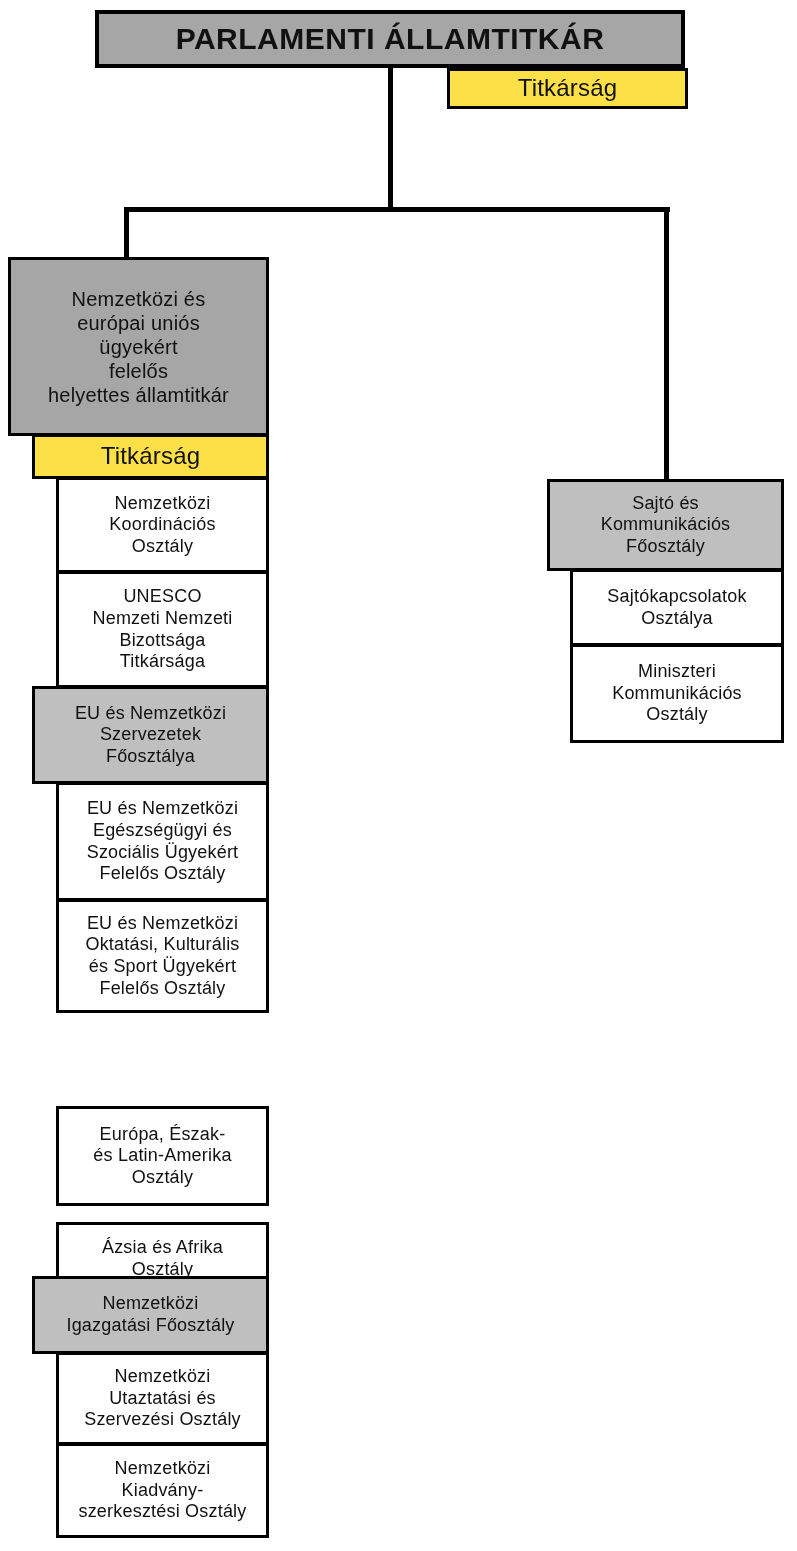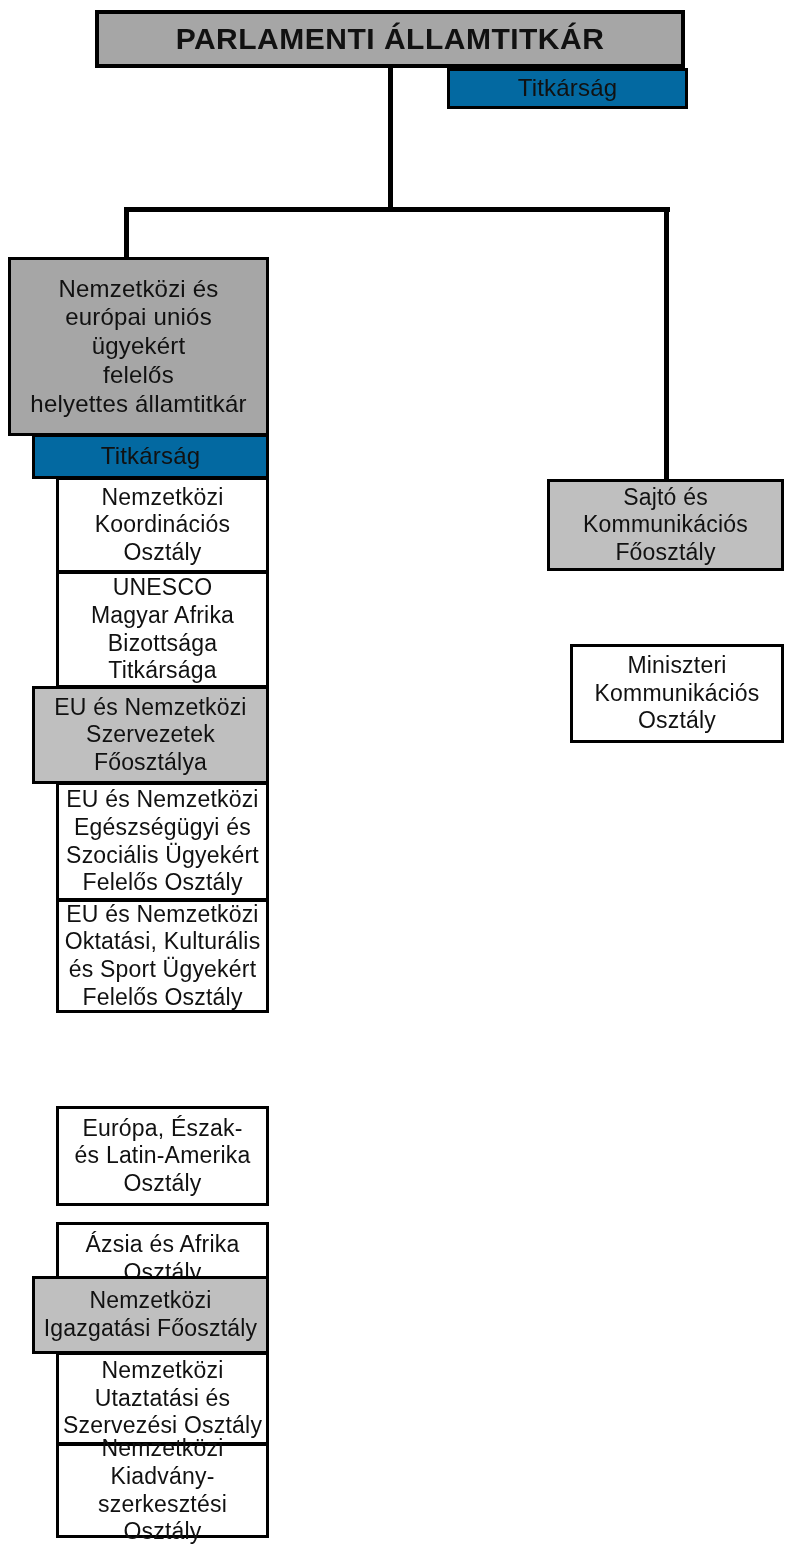--- a/index.html
+++ b/index.html
@@ -14,42 +14,42 @@
   }
   .box {
     position: absolute;
     box-sizing: border-box;
     border: 3px solid #000000;
     display: flex;
     align-items: center;
     justify-content: center;
     text-align: center;
     white-space: pre-line;
-    font-size: 23px;
+    font-size: 18px;
     line-height: 1.2;
     letter-spacing: 0.2px;
   }
   .dark  { background: #a6a6a6; }
   .mid   { background: #bfbfbf; }
-  .light { background: #0369a1; }
+  .light { background: #fde047; }
   .white { background: #ffffff; }
   .line { position: absolute; background: #000000; }
 
   #node-root {
     left: 95px; top: 10px; width: 590px; height: 58px;
     border-width: 4px; font-size: 30px; font-weight: 700; letter-spacing: 0.5px;
   }
   #node-root-secretariat { left: 447px; top: 68px; width: 241px; height: 41px; font-size: 24px; }
 
   #line-root-v   { left: 388px; top: 68px;  width: 5px;  height: 143px; }
   #line-branch-h { left: 124px; top: 207px; width: 546px; height: 5px; }
   #line-left-v   { left: 124px; top: 207px; width: 5px;  height: 52px; }
   #line-right-v  { left: 664px; top: 207px; width: 5px;  height: 275px; }
 
-  #node-deputy { left: 8px; top: 257px; width: 261px; height: 179px; font-size: 24px; }
+  #node-deputy { left: 8px; top: 257px; width: 261px; height: 179px; font-size: 20px; }
   #node-deputy-secretariat { left: 32px; top: 434px; width: 237px; height: 45px; font-size: 24px; }
 
   #unit-0  { left: 56px; top: 477px;  width: 213px; height: 96px; }
   #unit-1  { left: 56px; top: 571px;  width: 213px; height: 117px; }
   #unit-2  { left: 32px; top: 686px;  width: 237px; height: 98px; }
   #unit-3  { left: 56px; top: 782px;  width: 213px; height: 119px; }
   #unit-4  { left: 56px; top: 899px;  width: 213px; height: 114px; }
   #unit-5  { left: 32px; top: 1011px; width: 237px; height: 97px; }
   #unit-6  { left: 56px; top: 1106px; width: 213px; height: 100px; }
   #unit-7  { left: 56px; top: 1204px; width: 213px; height: 74px; margin-top: 18px; }
@@ -78,21 +78,21 @@
 európai uniós
 ügyekért
 felelős
 helyettes államtitkár</div>
   <div class="box light" id="node-deputy-secretariat">Titkárság</div>
 
   <div class="box white" id="unit-0">Nemzetközi
 Koordinációs
 Osztály</div>
   <div class="box white" id="unit-1">UNESCO
-Magyar Afrika
+Nemzeti Nemzeti
 Bizottsága
 Titkársága</div>
   <div class="box mid" id="unit-2">EU és Nemzetközi
 Szervezetek
 Főosztálya</div>
   <div class="box white" id="unit-3">EU és Nemzetközi
 Egészségügyi és
 Szociális Ügyekért
 Felelős Osztály</div>
   <div class="box white" id="unit-4">EU és Nemzetközi
@@ -109,17 +109,19 @@
   <div class="box white" id="unit-9">Nemzetközi
 Utaztatási és
 Szervezési Osztály</div>
   <div class="box white" id="unit-10">Nemzetközi
 Kiadvány-
 szerkesztési Osztály</div>
 
   <div class="box mid" id="node-press-head">Sajtó és
 Kommunikációs
 Főosztály</div>
+  <div class="box white" id="press-0">Sajtókapcsolatok
+Osztálya</div>
   <div class="box white" id="press-1">Miniszteri
 Kommunikációs
 Osztály</div>
 
 </div>
 
 </body></html>

